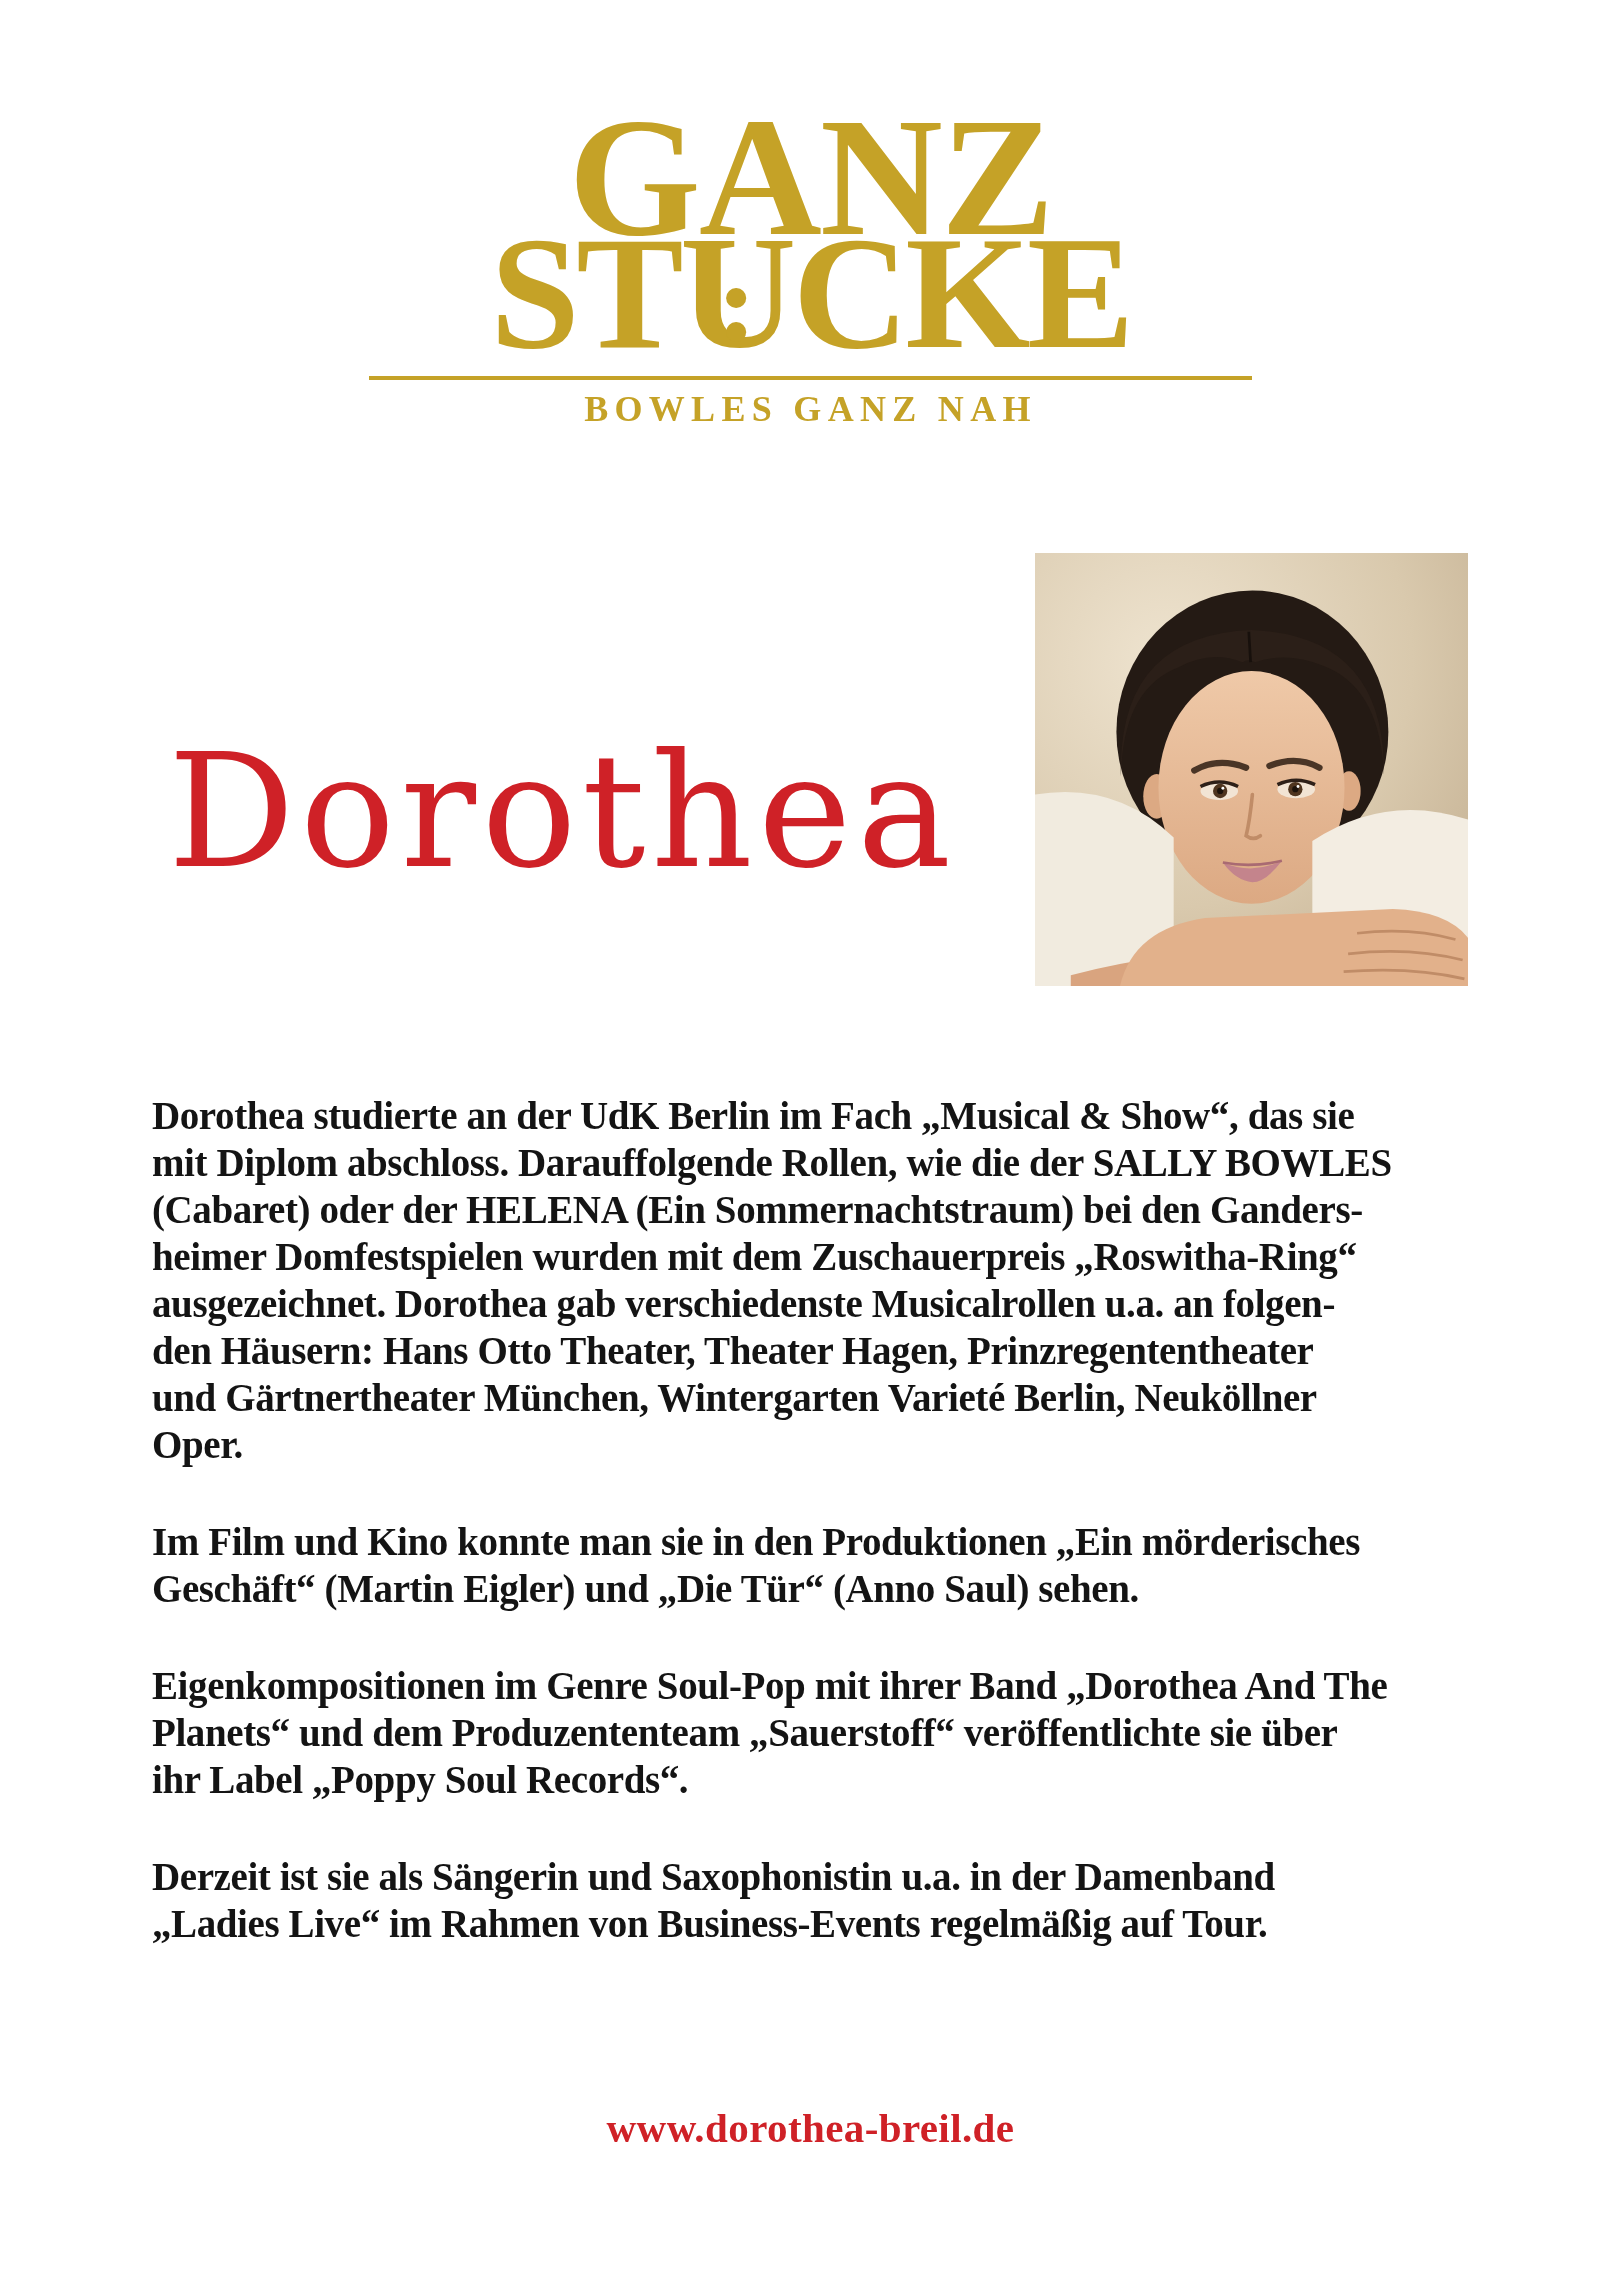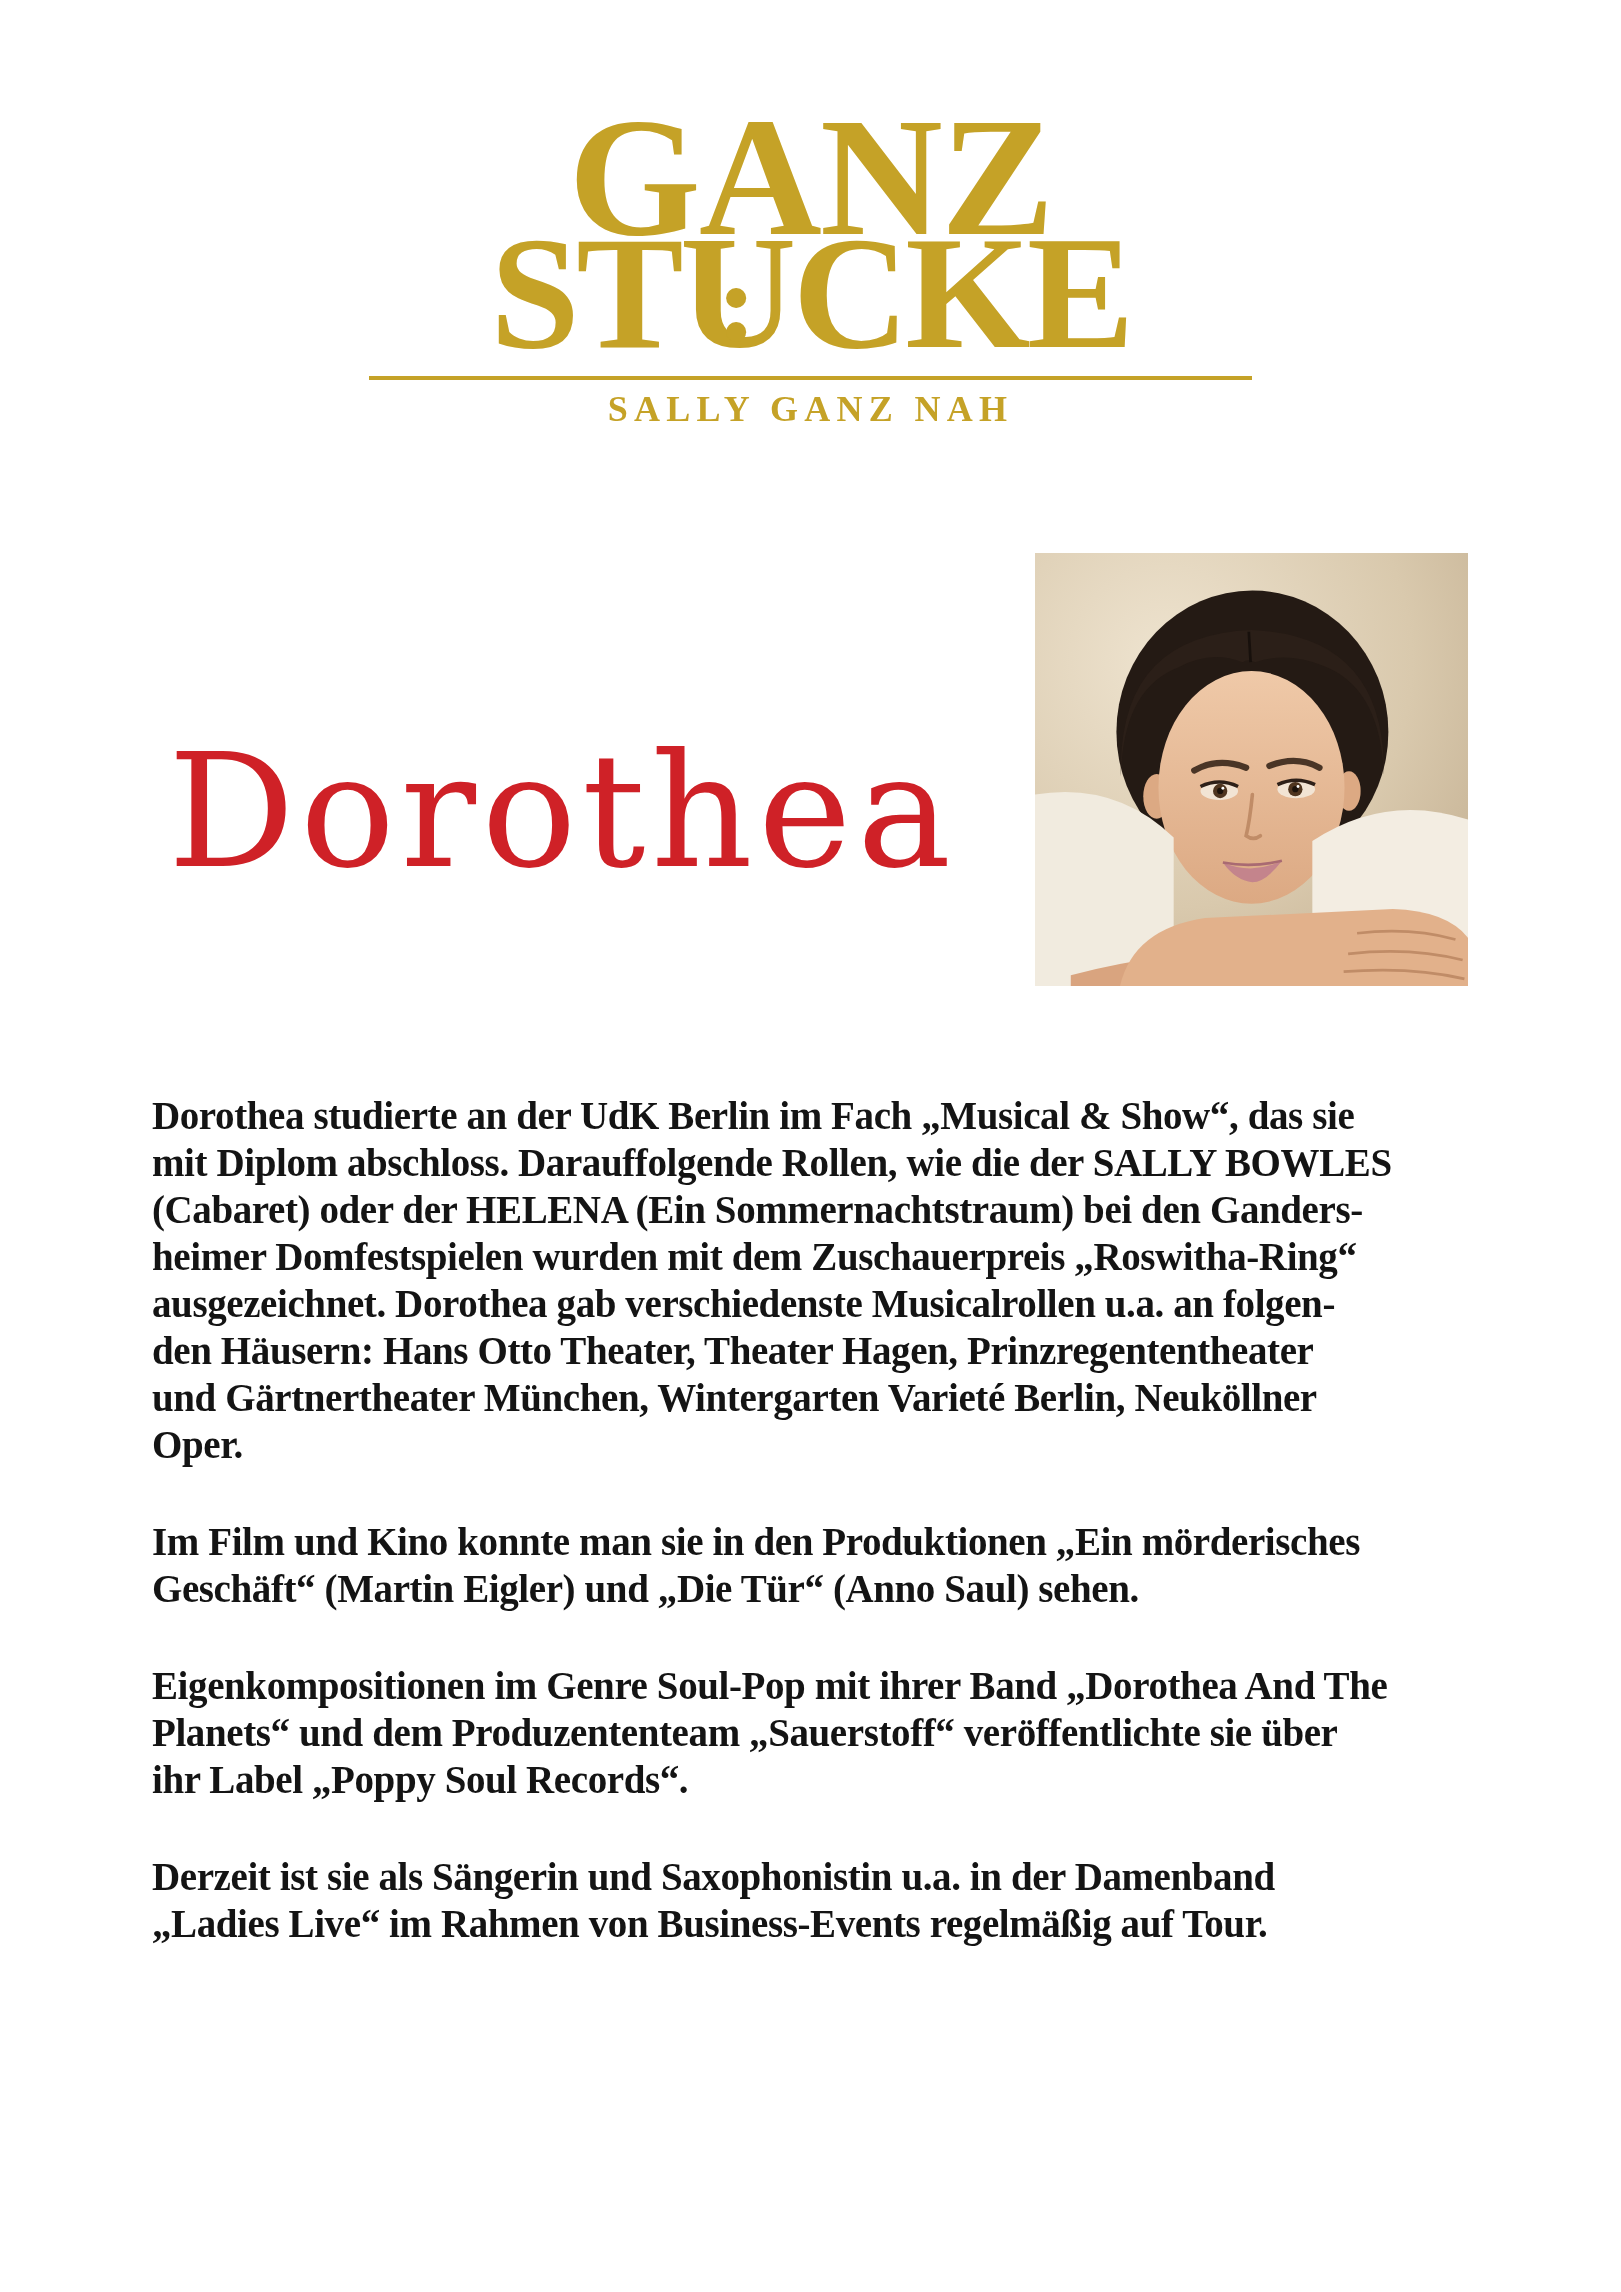--- a/index.html
+++ b/index.html
@@ -49,21 +49,21 @@
 
   <header>
     <div class="logo-gold">GANZ</div>
     <div class="logo-stuecke">
       <span>ST</span><span class="u-wrap"><span>U</span><span class="u-dots">
             <i></i>
             <i></i>
           </span></span><span>CKE</span>
     </div>
     <div class="logo-rule"></div>
-    <div class="logo-tagline">SALLY GANZ NAH</div>
+    <div class="logo-tagline">BOWLES GANZ NAH</div>
   </header>
 
   <div class="portrait">
     <svg viewBox="0 0 484 484" xmlns="http://www.w3.org/2000/svg" aria-hidden="true">
       <defs>
         <radialGradient id="pbg" cx="30%" cy="25%" r="95%">
           <stop offset="0" stop-color="#eee3cf"></stop>
           <stop offset="0.6" stop-color="#d9c9ad"></stop>
           <stop offset="1" stop-color="#c2ae90"></stop>
         </radialGradient>
@@ -121,15 +121,16 @@
 Oper.</p>
     <p>Im Film und Kino konnte man sie in den Produktionen „Ein mörderisches
 Geschäft“ (Martin Eigler) und „Die Tür“ (Anno Saul) sehen.</p>
     <p>Eigenkompositionen im Genre Soul-Pop mit ihrer Band „Dorothea And The
 Planets“ und dem Produzententeam „Sauerstoff“ veröffentlichte sie über
 ihr Label „Poppy Soul Records“.</p>
     <p>Derzeit ist sie als Sängerin und Saxophonistin u.a. in der Damenband
 „Ladies Live“ im Rahmen von Business-Events regelmäßig auf Tour.</p>
   </main>
 
+  <a class="website">www.dorothea-breil.de</a>
 
 </div>
 
 
 </body></html>

